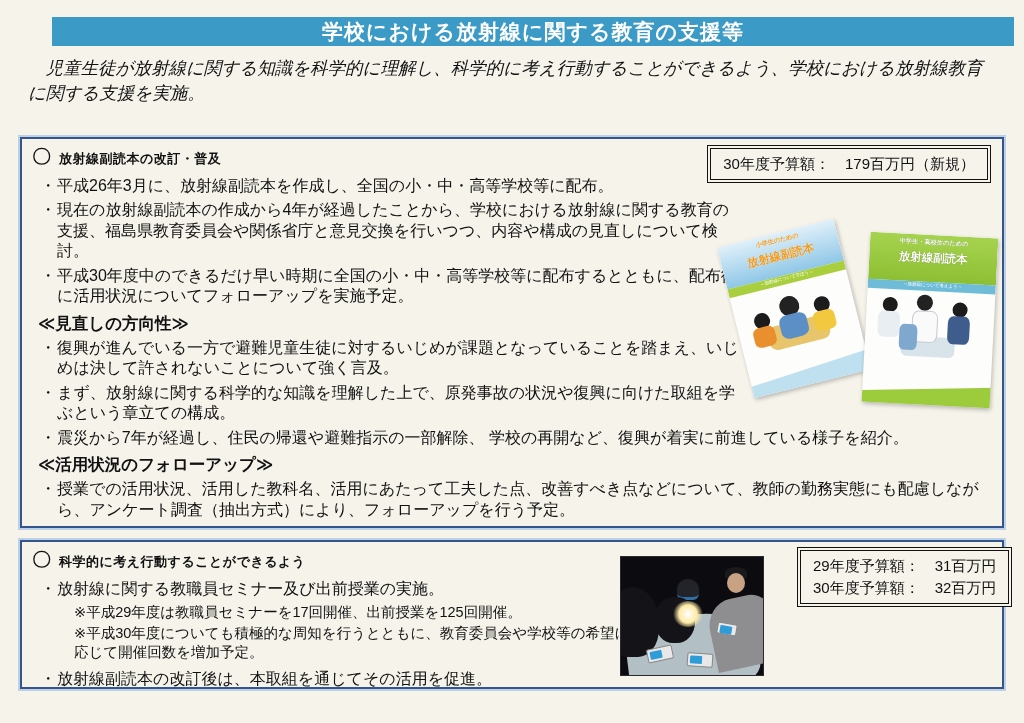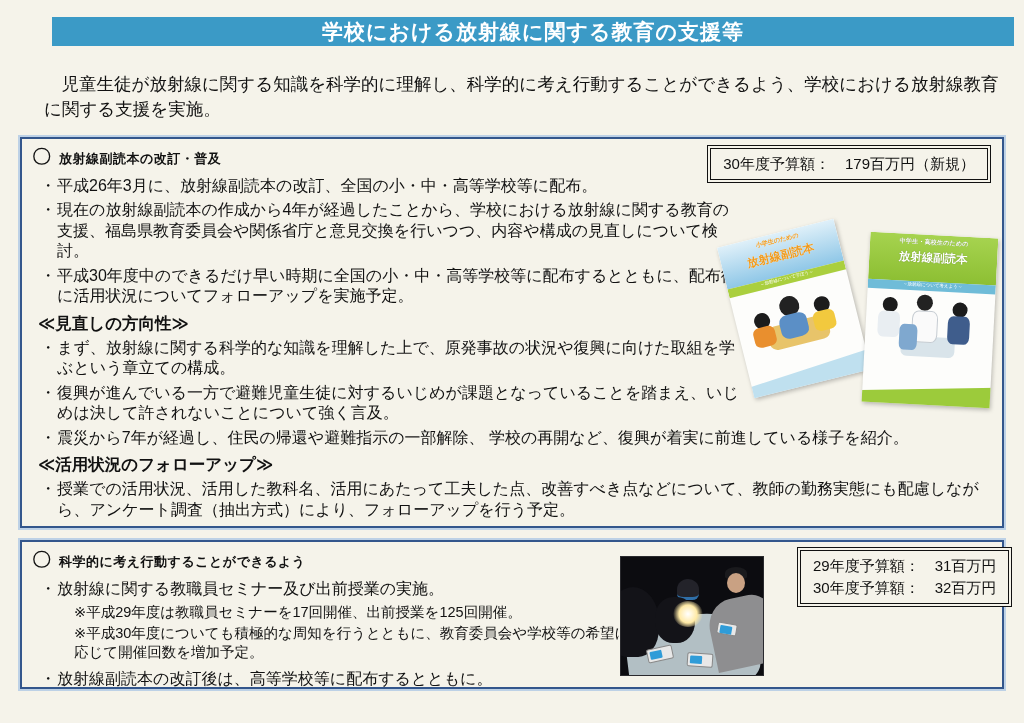--- a/index.html
+++ b/index.html
@@ -19,22 +19,23 @@
     position:absolute;left:52px;top:17px;width:962px;height:29px;
     background:#3b9ac6;
     display:flex;align-items:center;justify-content:center;
   }
   .title-band span{
     color:#fff;font-weight:bold;font-size:21px;letter-spacing:1px;
   }
   
   .intro{
     position:absolute;left:28px;top:56px;width:972px;
-    font-size:17.5px;line-height:1.45;margin:16px;
+    font-size:17.5px;line-height:1.45;margin:0;
     text-indent:1em;
+    font-style:italic;
   }
   
   .box{
     position:absolute;left:20px;width:984px;
     border:2px solid #33568c;
     box-shadow:0 0 0 2px #bdd1e6;
     background:#f5f3ea;
     box-sizing:border-box;
   }
   .box1{top:137px;height:391px;}
@@ -122,27 +123,27 @@
     <div class="sec-head">
       <span class="marker">〇</span>
       <h2>放射線副読本の改訂・普及</h2>
     </div>
 
     <div class="budget budget1">
       <span>30年度予算額：　179百万円（新規）</span>
     </div>
 
     <div class="content">
-      <div class="bullet w-n">平成26年3月に、放射線副読本の改訂、全国の小・中・高等学校等に配布。</div>
+      <div class="bullet w-n">平成26年3月に、放射線副読本を作成し、全国の小・中・高等学校等に配布。</div>
       <div class="bullet w-n">現在の放射線副読本の作成から4年が経過したことから、学校における放射線に関する教育の支援、福島県教育委員会や関係省庁と意見交換を行いつつ、内容や構成の見直しについて検討。</div>
       <div class="bullet w-n">平成30年度中のできるだけ早い時期に全国の小・中・高等学校等に配布するとともに、配布後に活用状況についてフォローアップを実施予定。</div>
 
       <div class="subhead">≪見直しの方向性≫</div>
+      <div class="bullet w-n">復興が進んでいる一方で避難児童生徒に対するいじめが課題となっていることを踏まえ、いじめは決して許されないことについて強く言及。</div>
       <div class="bullet w-n">まず、放射線に関する科学的な知識を理解した上で、原発事故の状況や復興に向けた取組を学ぶという章立ての構成。</div>
-      <div class="bullet w-n">復興が進んでいる一方で避難児童生徒に対するいじめが課題となっていることを踏まえ、いじめは決して許されないことについて強く言及。</div>
       <div class="bullet w-f">震災から7年が経過し、住民の帰還や避難指示の一部解除、 学校の再開など、復興が着実に前進している様子を紹介。</div>
 
       <div class="subhead">≪活用状況のフォローアップ≫</div>
       <div class="bullet w-f">授業での活用状況、活用した教科名、活用にあたって工夫した点、改善すべき点などについて、教師の勤務実態にも配慮しながら、アンケート調査（抽出方式）により、フォローアップを行う予定。</div>
     </div>
 
     <div class="booklets">
 
       <div class="booklet bookletA">
         <div class="bandA">
@@ -196,21 +197,21 @@
 
     <div class="budget budget2">
       <div>29年度予算額：　31百万円</div>
       <div>30年度予算額：　32百万円</div>
     </div>
 
     <div class="content">
       <div class="bullet" style="width:560px;">放射線に関する教職員セミナー及び出前授業の実施。</div>
       <div class="note">※平成29年度は教職員セミナーを17回開催、出前授業を125回開催。</div>
       <div class="note">※平成30年度についても積極的な周知を行うとともに、教育委員会や学校等の希望に応じて開催回数を増加予定。</div>
-      <div class="bullet" style="width:600px;margin-top:7px;">放射線副読本の改訂後は、高等学校等に配布するとともに。</div>
+      <div class="bullet" style="width:600px;margin-top:7px;">放射線副読本の改訂後は、本取組を通じてその活用を促進。</div>
     </div>
 
     <div class="photo">
       <div class="ph-table"></div>
       <div class="ph-fig" style="left:-14px;top:30px;width:52px;height:70px;"></div>
       <div class="ph-cap"></div>
       <div class="ph-fig" style="left:34px;top:40px;width:40px;height:46px;border-radius:45%;"></div>
       <div class="ph-hair"></div>
       <div class="ph-head"></div>
       <div class="ph-jacket"></div>

